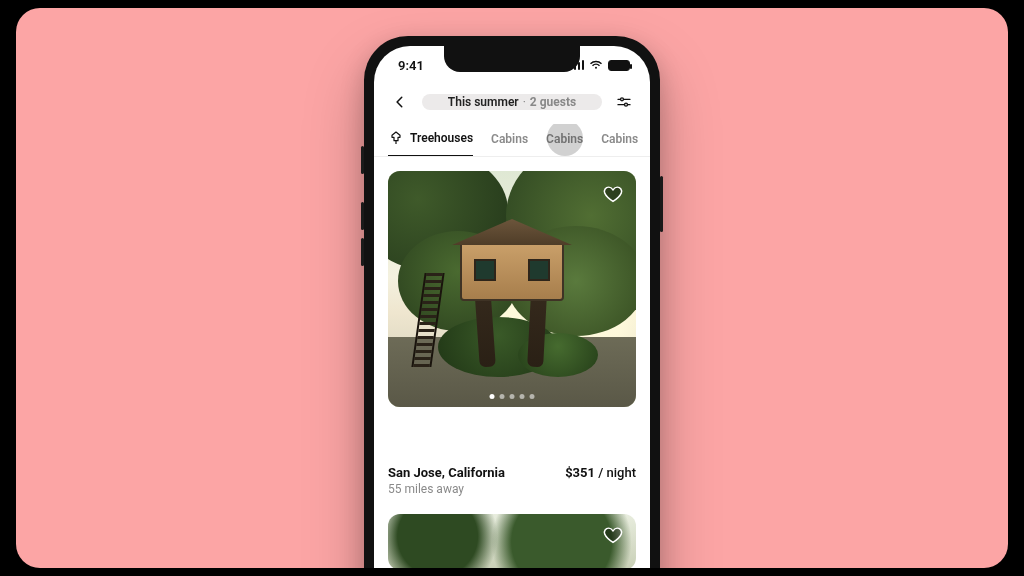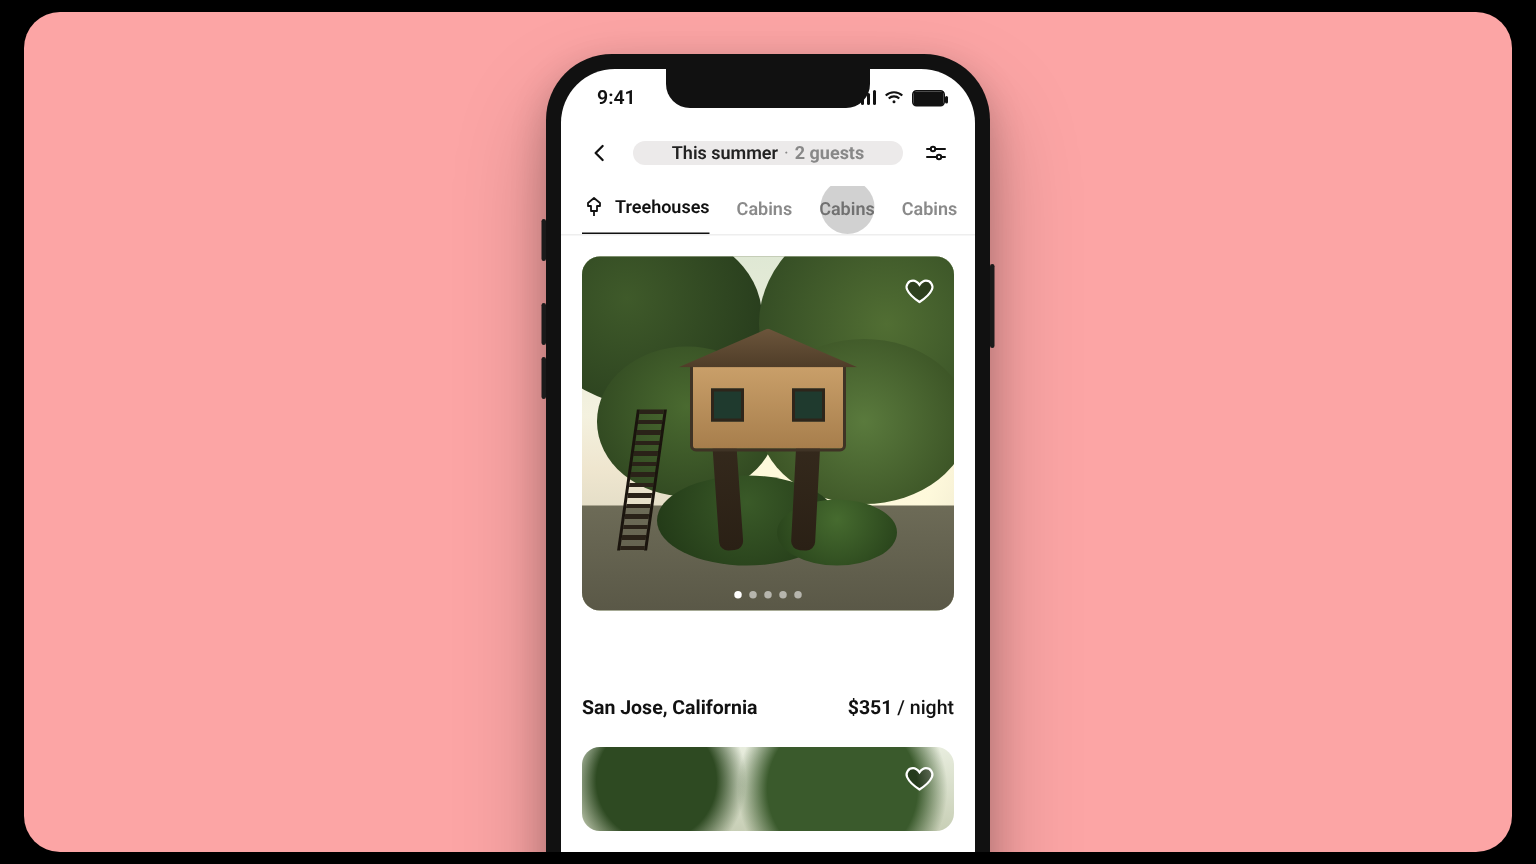--- a/index.html
+++ b/index.html
@@ -306,20 +306,21 @@
                 <span></span>
                 <span></span>
             </div>
           </div>
           <div class="meta">
             <span class="loc">San Jose, California</span>
             <span class="price">
               <span>$351</span><span class="per"> / night</span>
             </span>
           </div>
+          <div class="dist">55 miles away</div>
         </div>
 
         <div class="card">
           <div class="photo2">
             <div class="heart-btn">
               <svg width="22" height="22" viewBox="0 0 24 24">
                 <path d="M12 20s-7-4.5-9-9c-1.4-3.2 1-6.5 4.3-6.5 2 0 3.4 1.2 4.7 3 1.3-1.8 2.7-3 4.7-3 3.3 0 5.7 3.3 4.3 6.5-2 4.5-9 9-9 9z" fill="rgba(0,0,0,.35)" stroke="#fff" stroke-width="1.6"></path>
               </svg>
             </div>
           </div>

